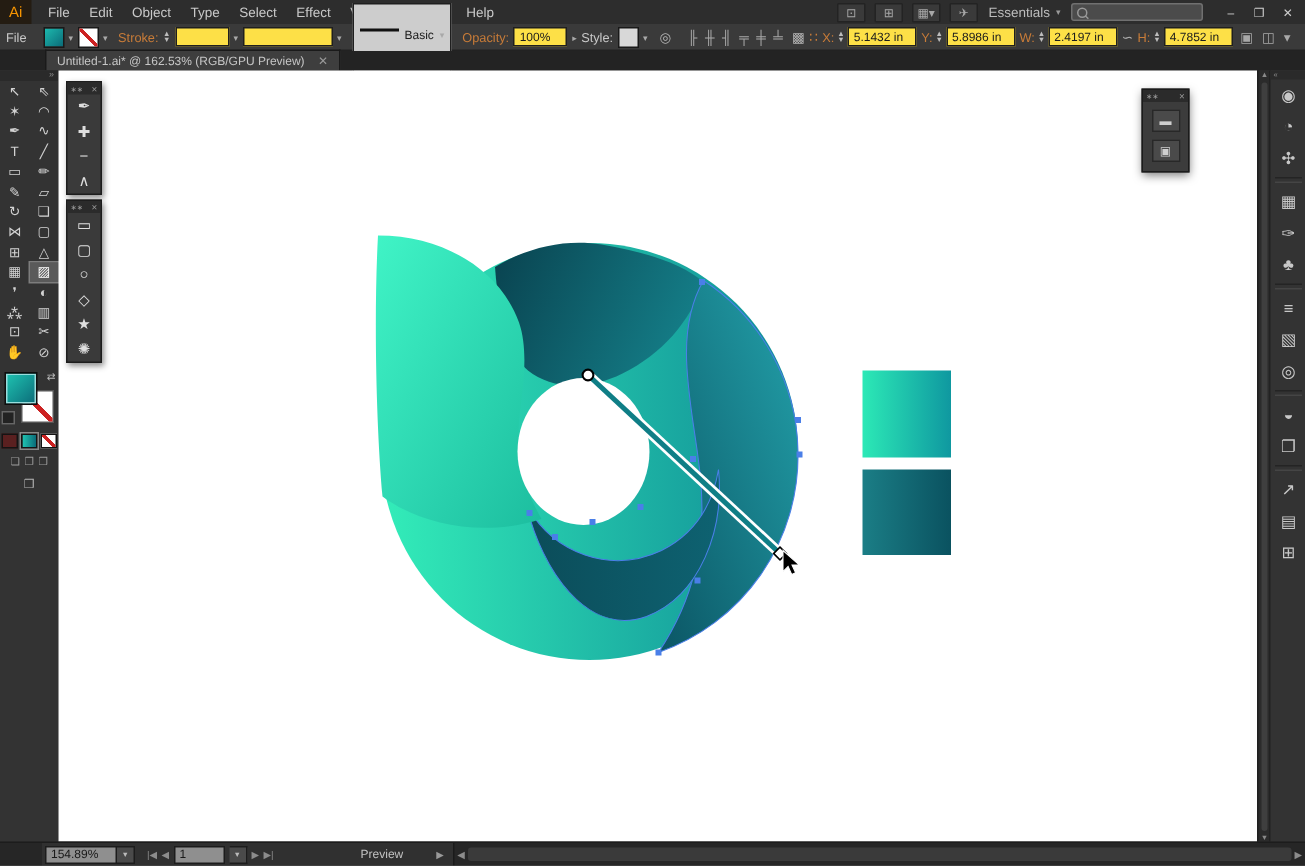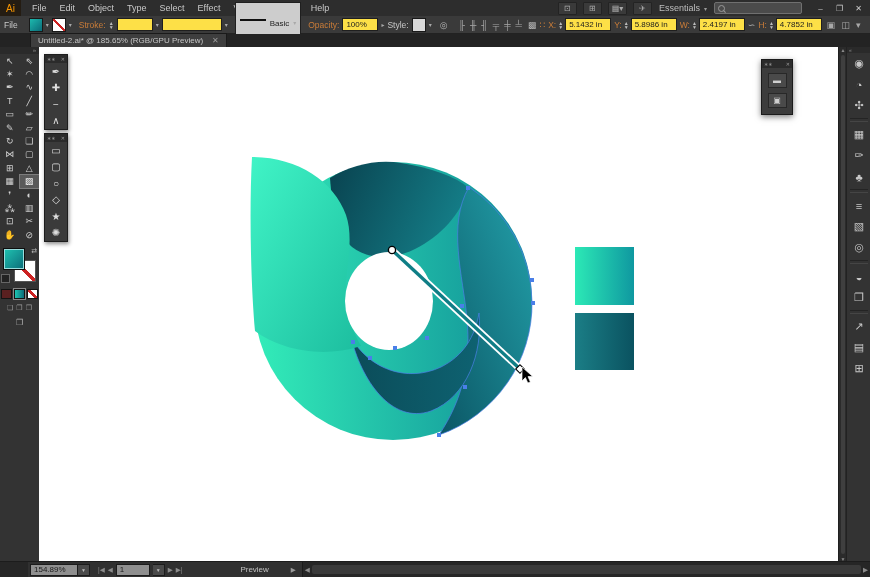--- a/index.html
+++ b/index.html
@@ -210,21 +210,21 @@
       </span>
     <span id="cb-end" class="cb-end">
         <span>▣</span>
         <span>◫</span>
         <span>▾</span>
       </span>
   </div>
 
   <div class="tabbar">
     <div class="tab">
-      <span>Untitled-2.ai* @ 185.65% (RGB/GPU Preview)</span>
+      <span>Untitled-1.ai* @ 162.53% (RGB/GPU Preview)</span>
       <span class="close">✕</span>
     </div>
   </div>
 
   <div class="toolbar">
     <div class="tb-header">»</div>
     <div id="tool-grid">
         <div class="tool">↖</div>
         <div class="tool">⇖</div>
         <div class="tool">✶</div>

